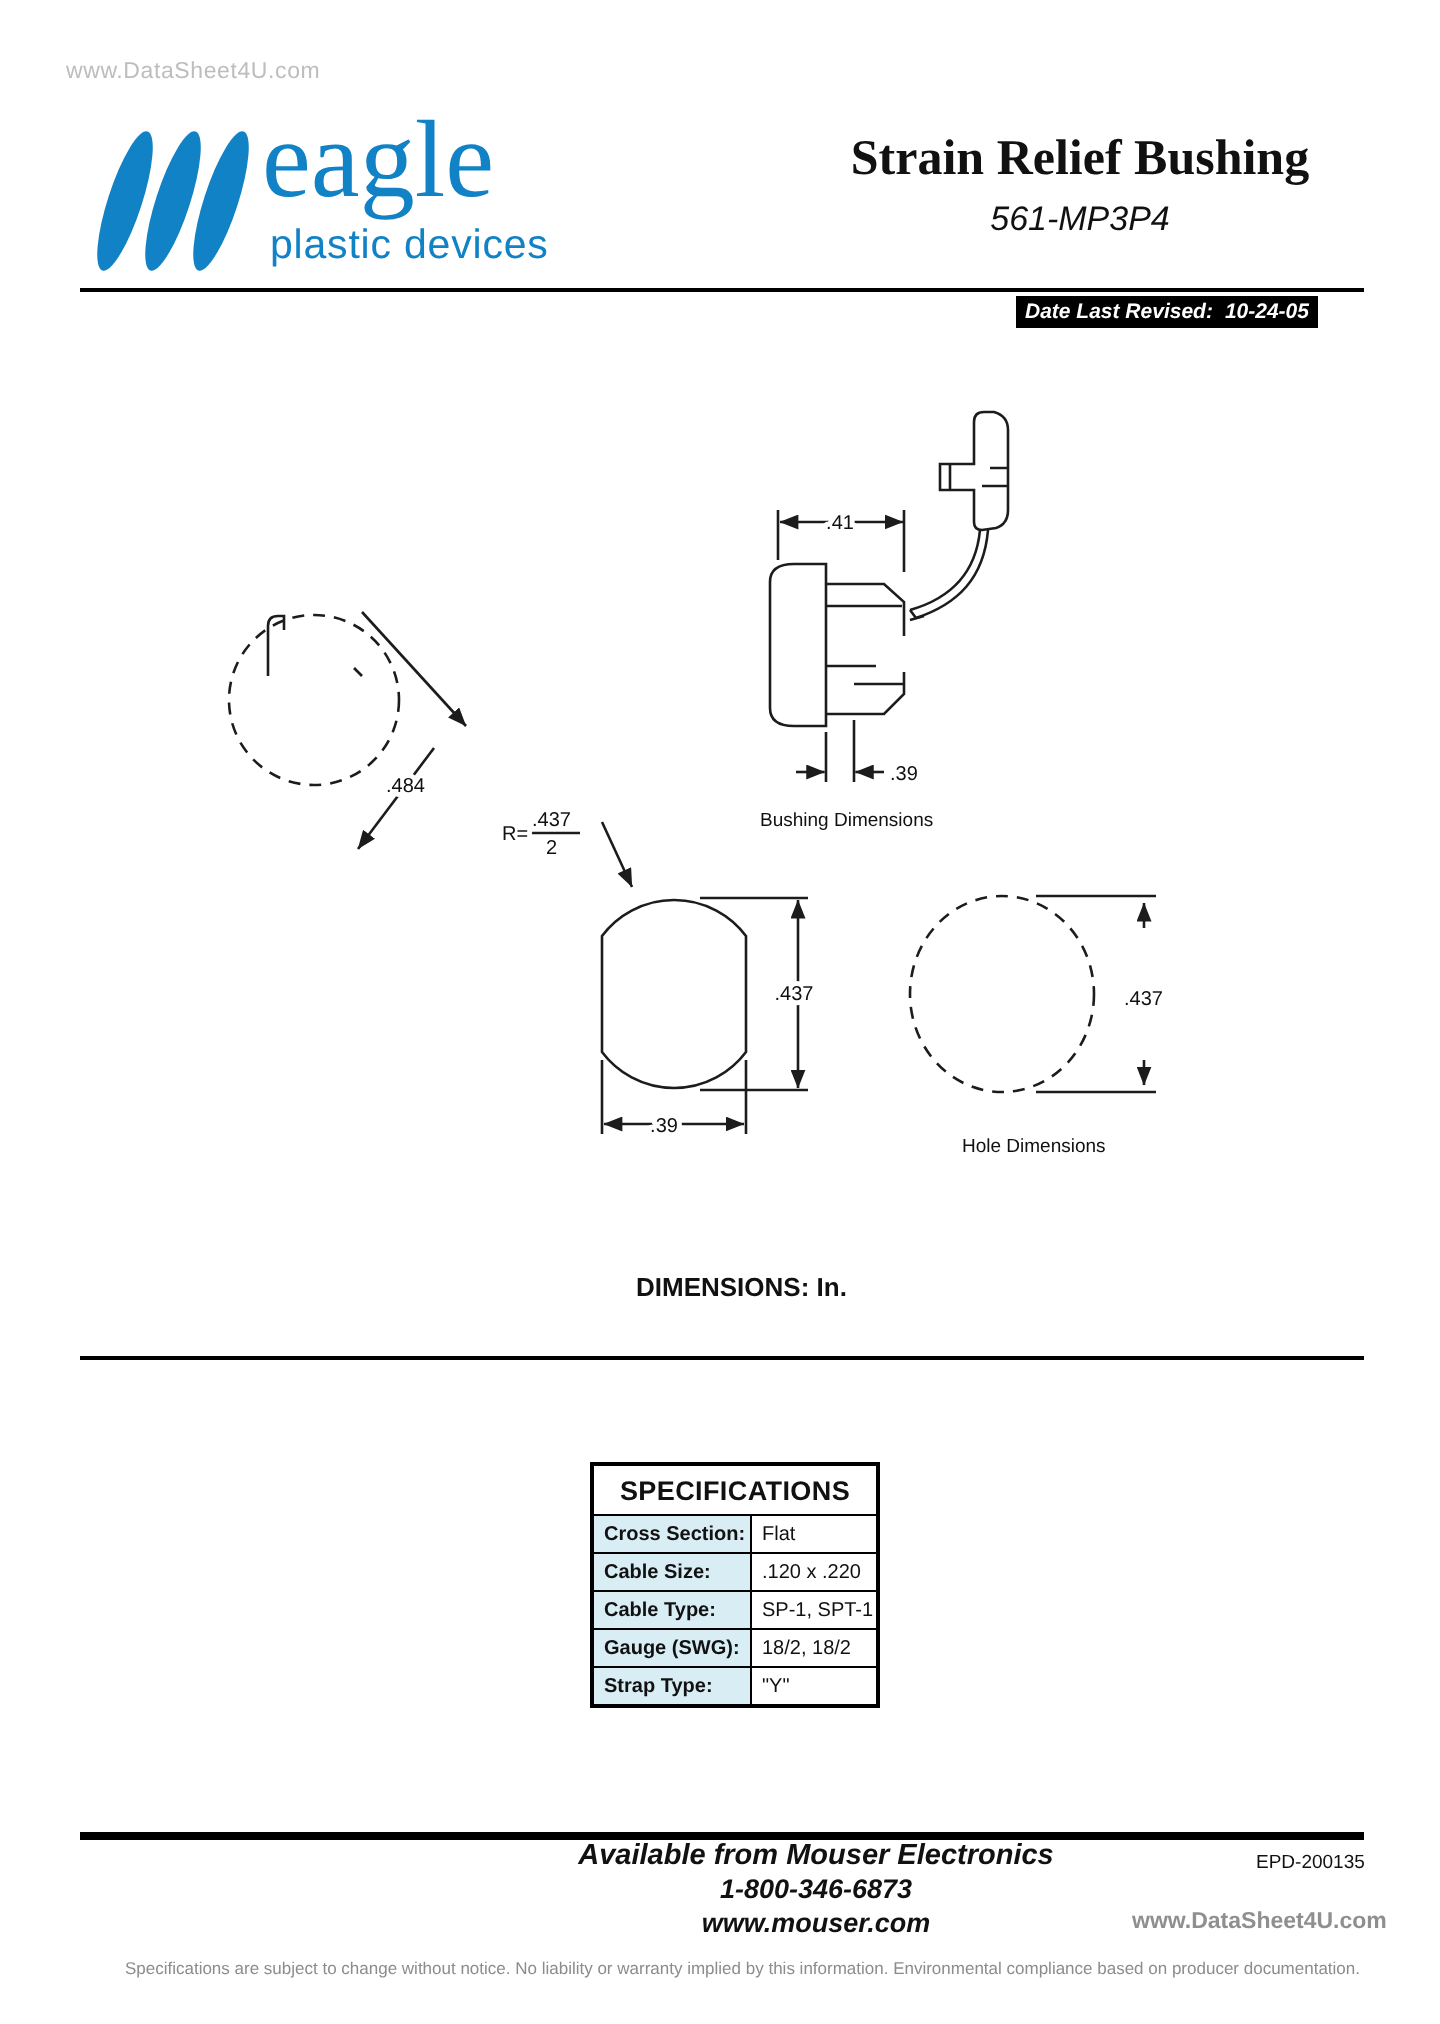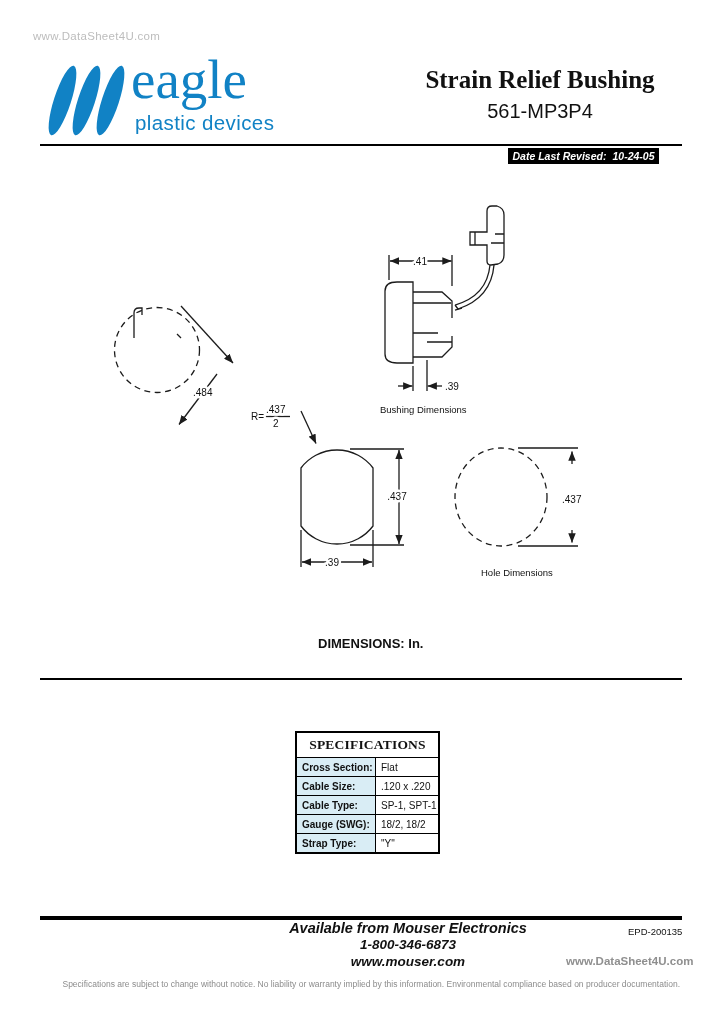--- a/index.html
+++ b/index.html
@@ -14,42 +14,42 @@
   .logo-marks{left:54px;top:62px;width:80px;height:78px;}
   .logo-ellipse{position:absolute;top:2px;width:17px;height:73px;border-radius:50%;
                 background:var(--brand);transform:rotate(18deg);}
   .logo-word{left:131px;top:52px;font-family:"Liberation Serif",serif;font-size:55px;
              line-height:56px;color:var(--brand);letter-spacing:0px;}
   .logo-sub{left:135px;top:111px;font-size:20.5px;color:var(--brand);letter-spacing:.4px;}
 
   
   .title-wrap{left:400px;top:66px;width:280px;text-align:center;}
   .doc-title{font-size:25px;font-weight:bold;letter-spacing:0px;font-family:Liberation Serif, serif;}
-  .doc-part{font-size:20px;margin-top:6px;}
+  .doc-part{font-size:17px;margin-top:6px;font-style:italic;}
 
   .rule-top{left:40px;top:144px;width:642px;height:2px;background:#000;}
   .badge{left:508px;top:148px;width:151px;height:16px;background:#000;color:#fff;
          font-size:10.5px;font-style:italic;font-weight:bold;display:flex;
          align-items:center;justify-content:center;gap:6px;}
 
   .drawing{left:0;top:0;width:720px;height:1012px;}
   .ln{fill:none;stroke:#1c1c1c;stroke-width:1.3px;}
   .dash{stroke-dasharray:6 4.5;}
   .white-fill{fill:#fff;}
   .dimtxt{font-family:"Liberation Sans",sans-serif;font-size:10px;fill:#111;
           paint-order:stroke;stroke:#fff;stroke-width:5px;stroke-linejoin:round;}
   .captxt{font-family:"Liberation Sans",sans-serif;font-size:9.5px;fill:#111;}
 
   .units-note{left:318px;top:636px;font-size:13px;font-weight:bold;}
   .rule-mid{left:40px;top:678px;width:642px;height:1.5px;background:#000;}
 
   
   .spec{left:295px;top:731px;width:141px;border:2px solid #000;background:#fff;}
   .spec-header{height:24px;border-bottom:1.5px solid #000;display:flex;align-items:center;
-               justify-content:center;font-weight:bold;font-size:13.5px;letter-spacing:.2px;font-family:Liberation Serif, serif;}
+               justify-content:center;font-weight:bold;font-size:13.5px;letter-spacing:.2px;}
   .spec-row{display:flex;height:18px;border-bottom:1.5px solid #000;}
   .spec-row:last-child{border-bottom:none;}
   .spec-label{width:73px;background:var(--cell);border-right:1.5px solid #000;
               font-weight:bold;font-size:10px;display:flex;align-items:center;padding-left:5px;}
   .spec-value{flex:1;font-size:10px;display:flex;align-items:center;padding-left:5px;background:#fff;}
 
   
   .rule-bottom{left:40px;top:916px;width:642px;height:3.5px;background:#000;}
   .mouser{left:0;top:920px;width:720px;text-align:center;font-weight:bold;font-style:italic;padding-left:48px;}
   .mouser-line1{font-size:14.5px;}

